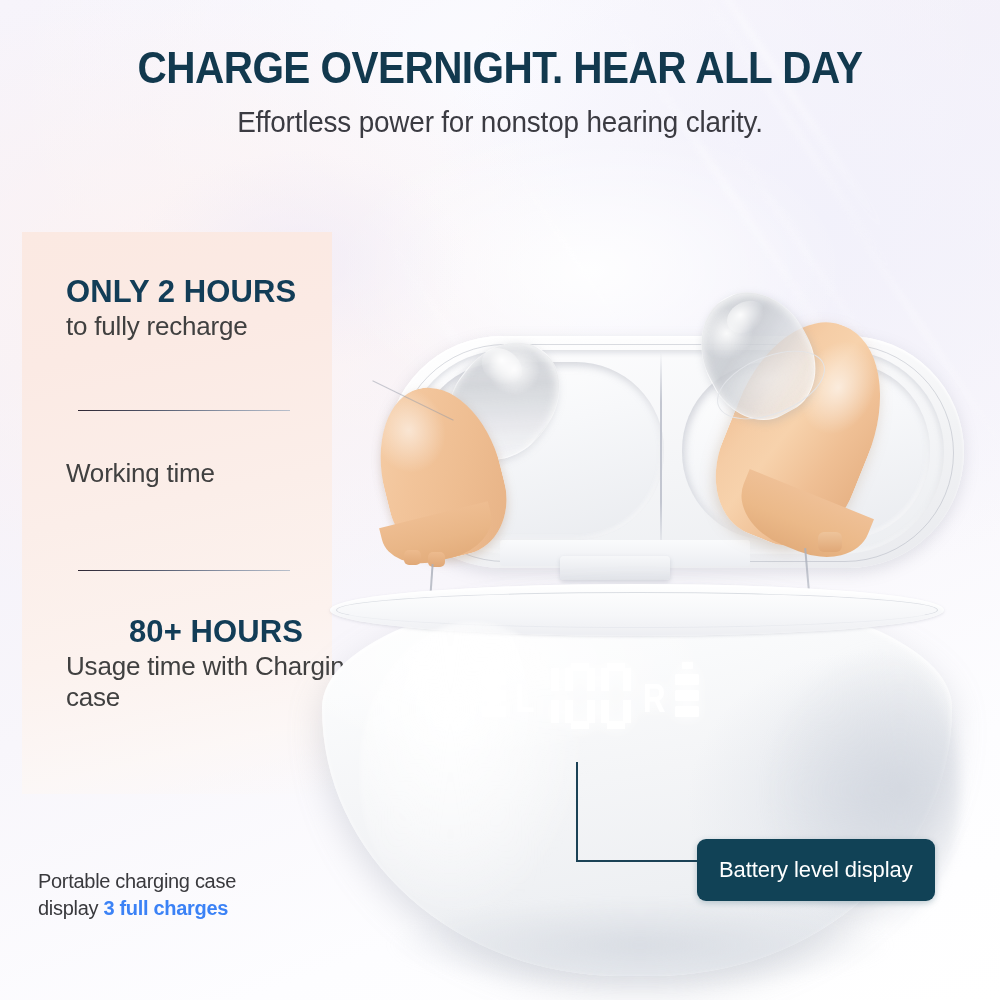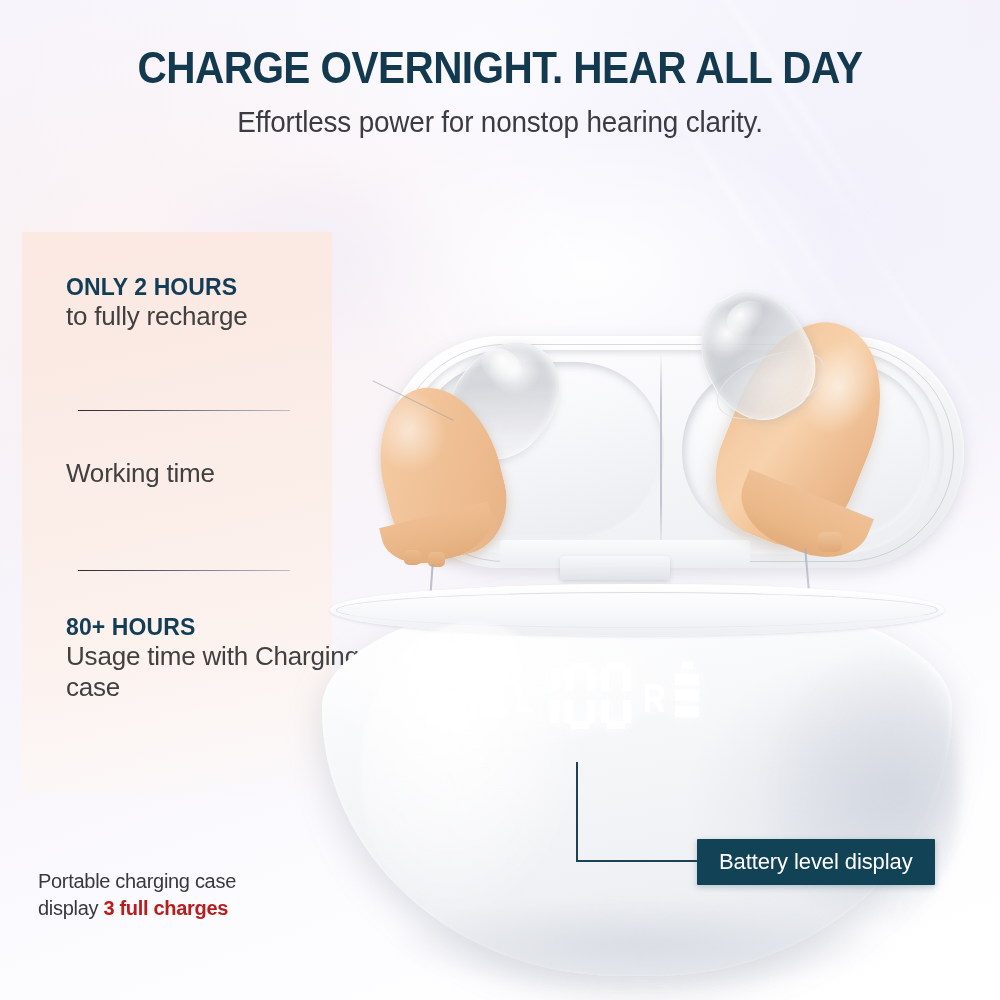--- a/index.html
+++ b/index.html
@@ -100,25 +100,26 @@
     position: absolute;
     left: 66px;
     top: 274px;
     width: 300px;
   }
   .feature {
     margin-bottom: 0;
   }
   .feature .ttl {
     color: #123d57;
-    font-size: 23px;
+    font-size: 31px;
     font-weight: 700;
     letter-spacing: 0.1px;
     line-height: 1.18;
     white-space: nowrap;
+    text-align: center;
   }
   .feature .sub {
     color: #404040;
     font-size: 26px;
     font-weight: 400;
     line-height: 1.2;
     letter-spacing: -0.2px;
   }
   .f1 { position: absolute; left: 0; top: 0; }
   .f2 { position: absolute; left: 0; top: 184px; }
@@ -149,21 +150,21 @@
     position: absolute;
     left: 38px;
     top: 868px;
     width: 400px;
     color: #39393d;
     font-size: 20px;
     font-weight: 400;
     line-height: 1.33;
     letter-spacing: -0.3px;
   }
-  .bottom-copy b { font-weight: 700; color: #b91c1c; }
+  .bottom-copy b { font-weight: 700; color: #3b82f6; }
 
   
   .product { position: absolute; left: 0; top: 0; width: 1000px; height: 1000px; }
 
   
   .lid {
     position: absolute;
     left: 386px;
     top: 336px;
     width: 578px;
@@ -519,24 +520,24 @@
     top: 860px;
     width: 130px;
     height: 1.6px;
     background: #1b4256;
   }
   .badge {
     position: absolute;
     left: 697px;
     top: 839px;
     height: 46px;
-    padding: 0 22px;
+    padding: 8px 22px;
     display: flex;
     align-items: center;
-    border-radius: 1px;
+    border-radius: 9px;
     background: #114256;
     color: #ffffff;
     font-size: 22px;
     font-weight: 400;
     letter-spacing: -0.1px;
     white-space: nowrap;
     box-shadow: 0 2px 6px rgba(17,66,86,.25);
   }
 </style>
 </head>

